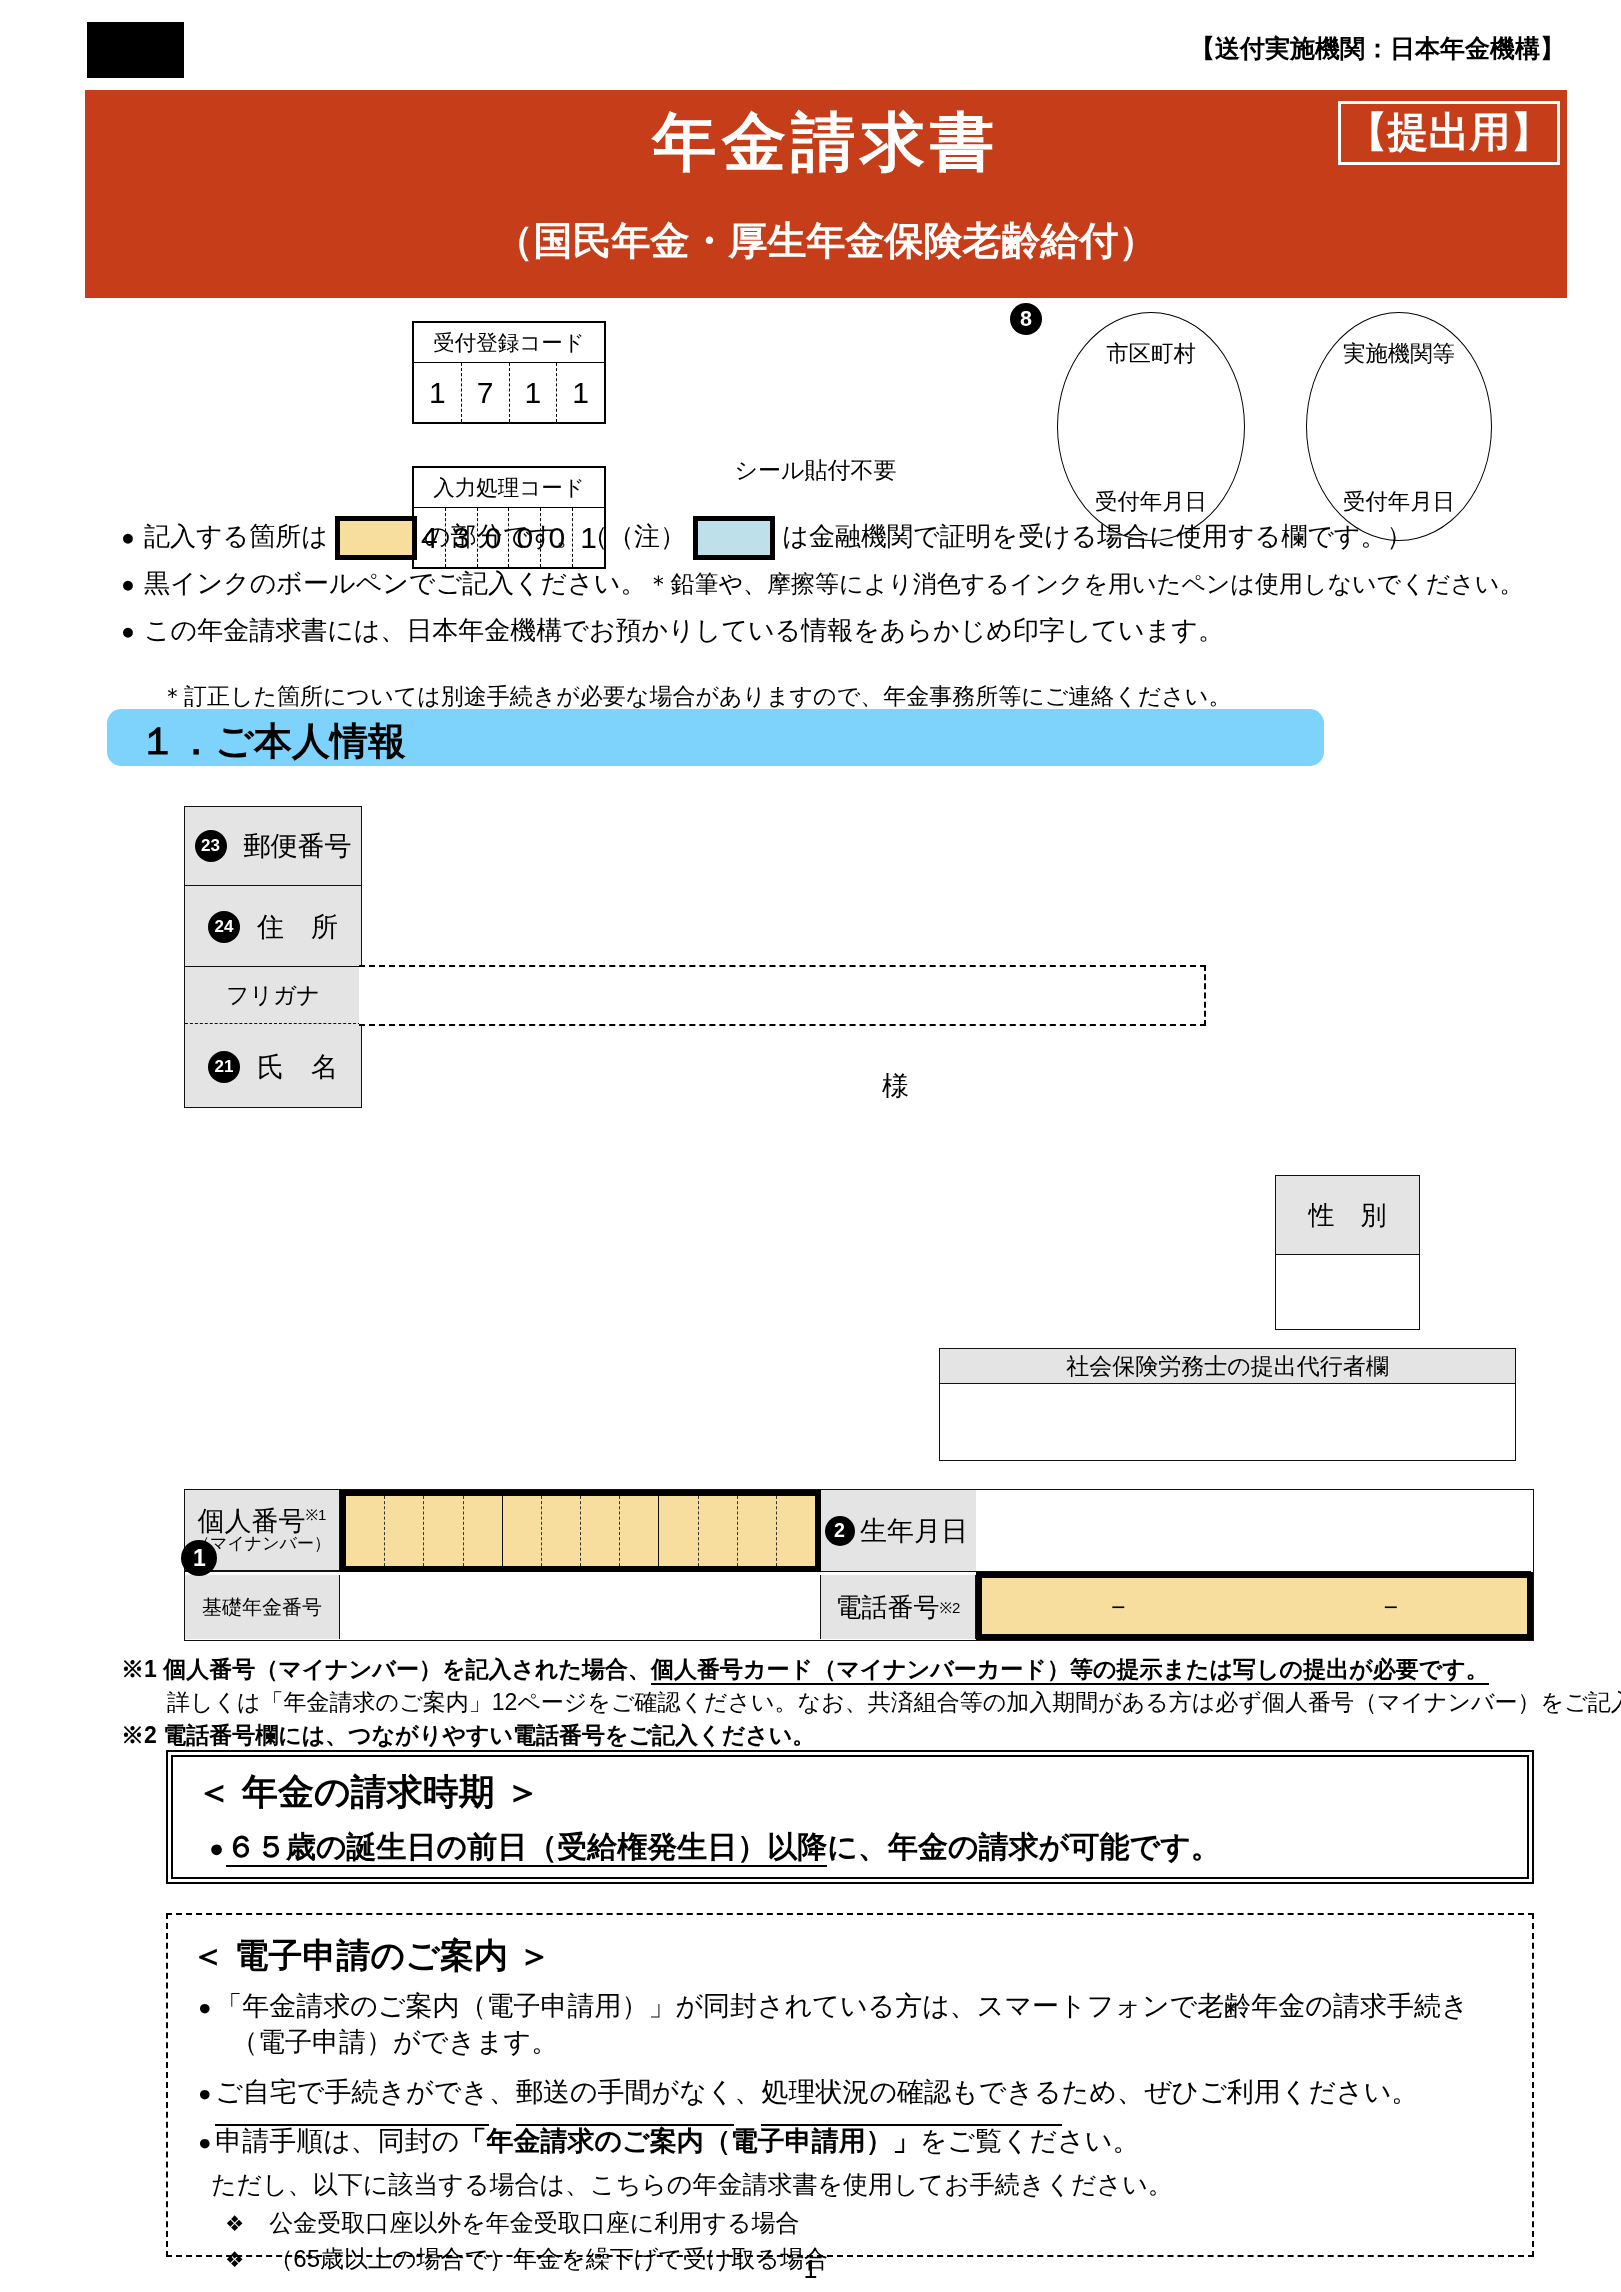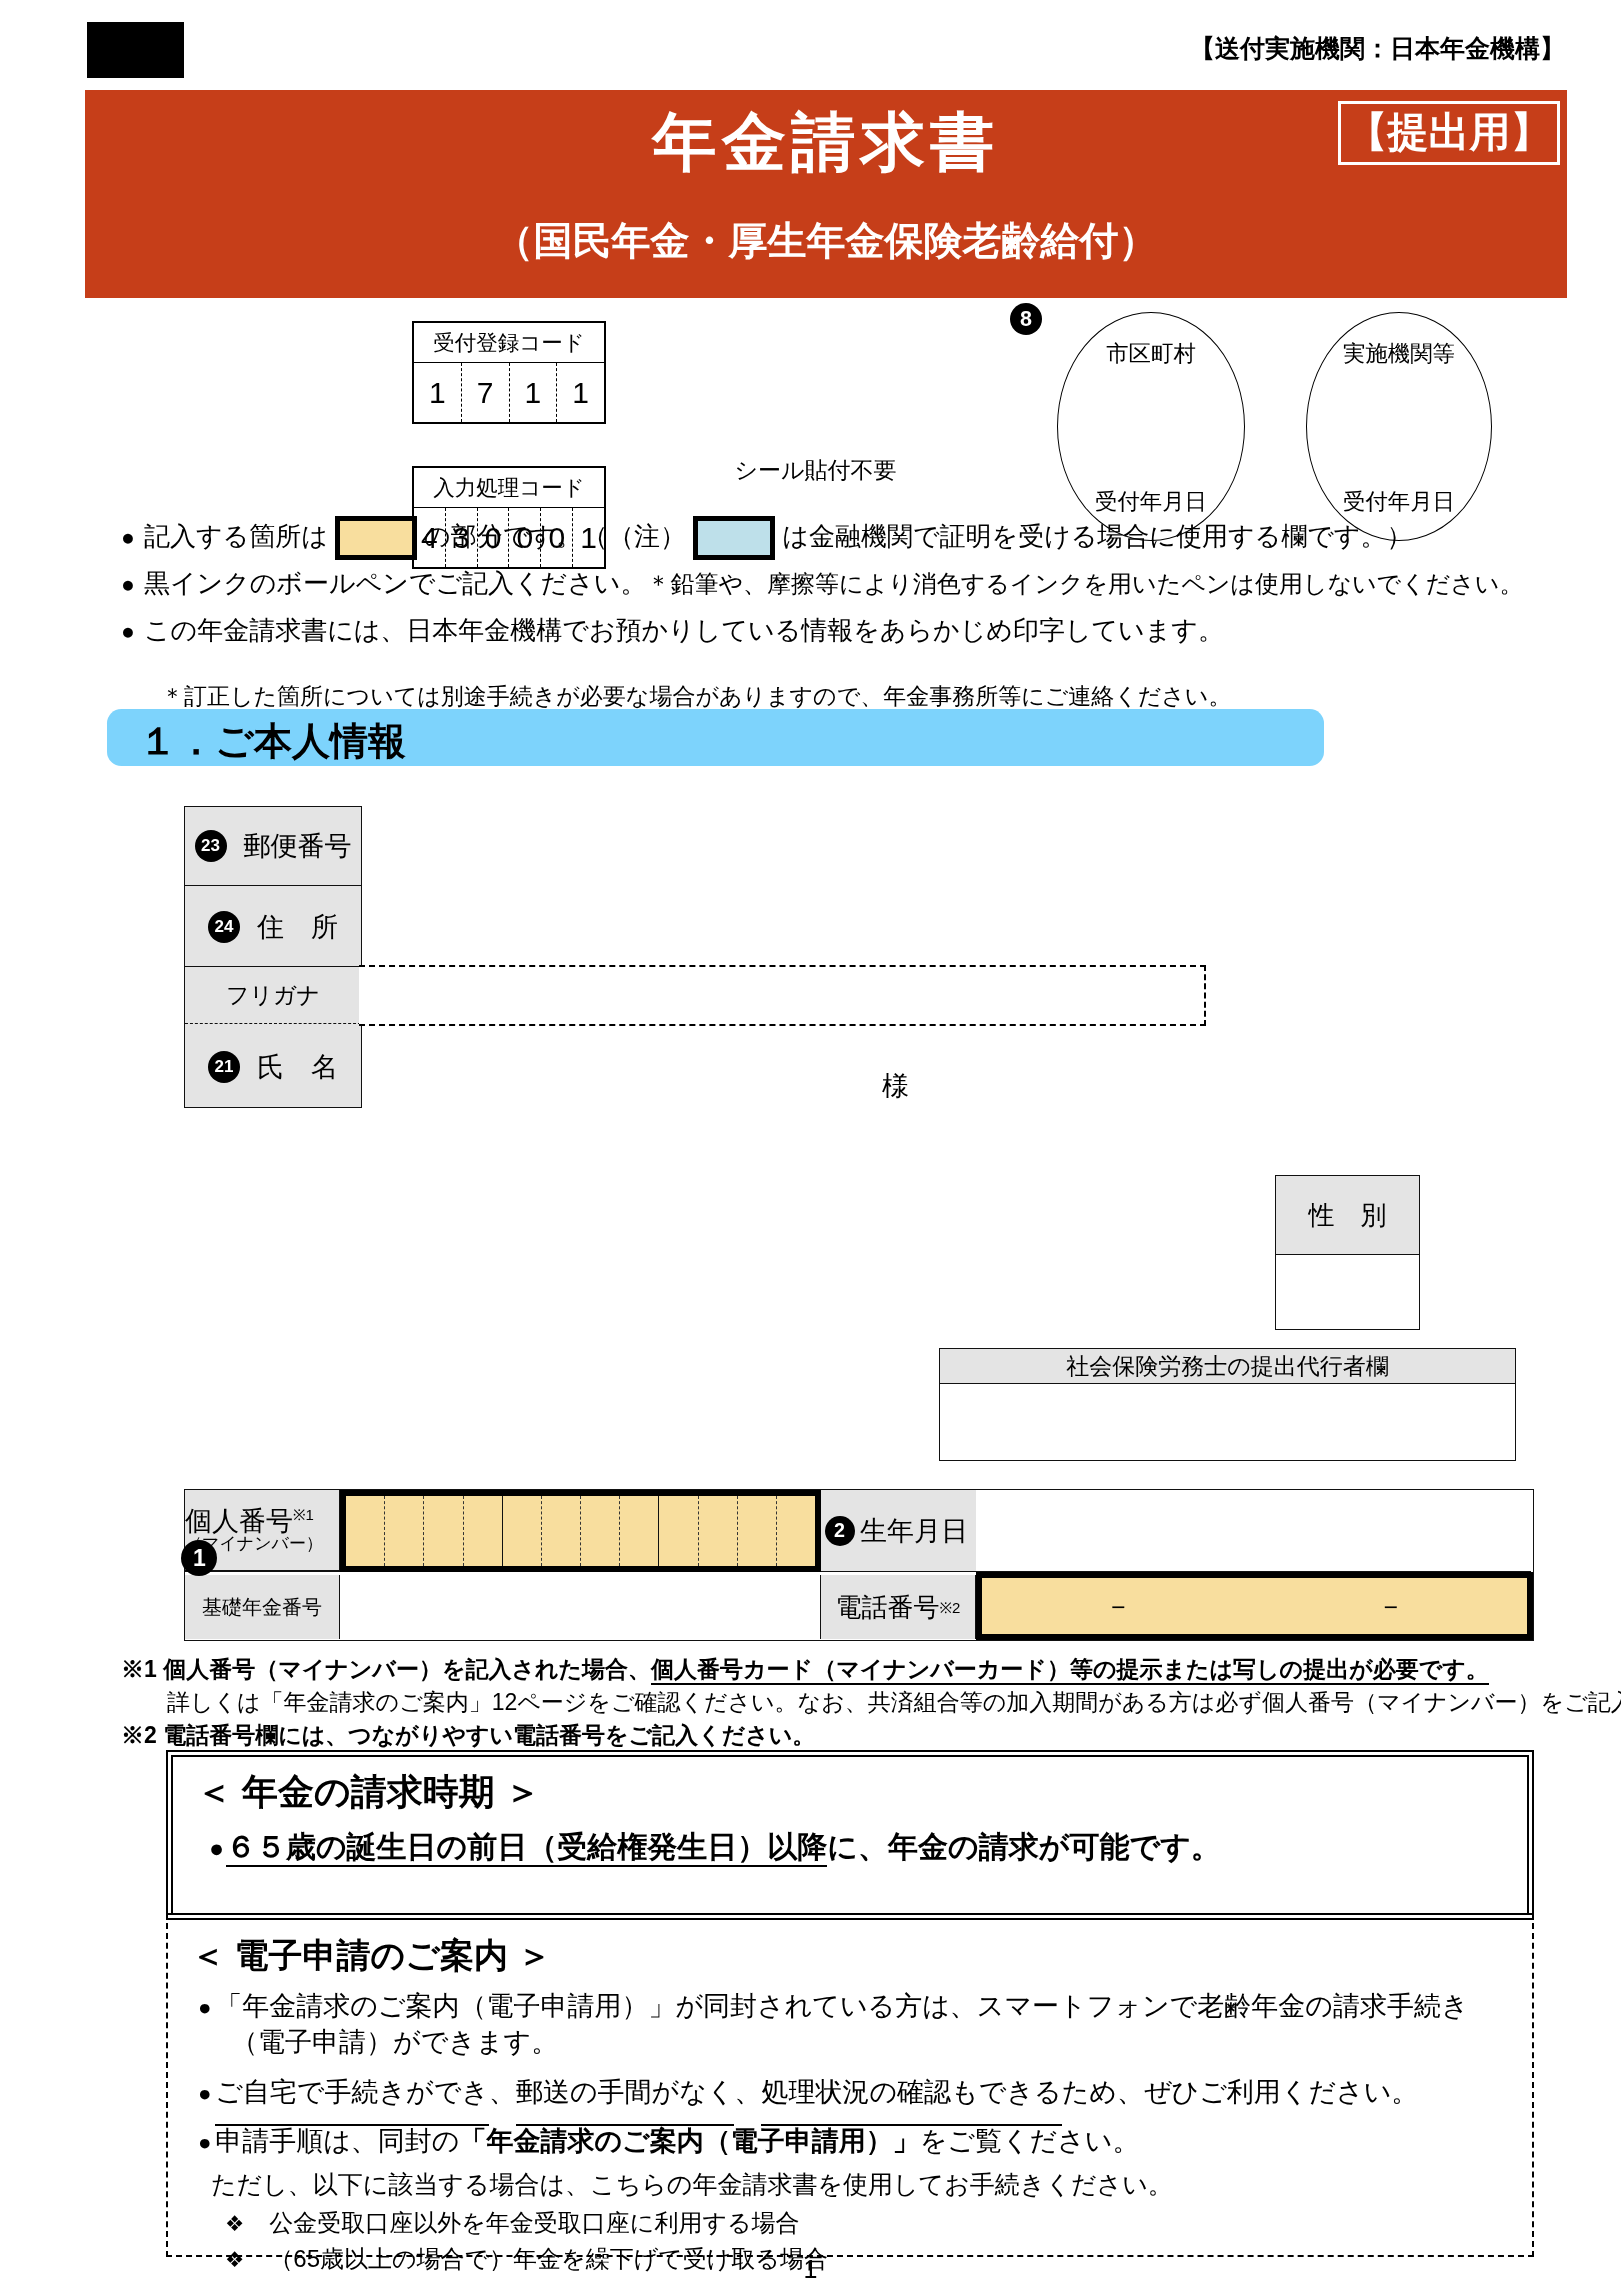--- a/index.html
+++ b/index.html
@@ -61,21 +61,21 @@
   #gender{left:1275px;top:1175px;width:143px;height:153px;border:1.8px solid #111;}
   #gender .gh{height:78px;background:#E4E4E4;border-bottom:1.8px solid #111;display:flex;align-items:center;justify-content:center;font-size:26px;}
   #gender .gb{height:73px;background:#fff;}
   
   #srbox{left:939px;top:1348px;width:575px;height:111px;border:1.8px solid #111;}
   #srbox .sh{height:34px;background:#E4E4E4;border-bottom:1.8px solid #111;display:flex;align-items:center;justify-content:center;font-size:23px;}
   #srbox .sb2{height:75px;background:#fff;}
   
   #idtable{left:184px;top:1489px;width:1350px;height:152px;border:1.8px solid #111;box-sizing:border-box;}
   .idcell{position:absolute;box-sizing:border-box;}
-  #kojin-label{left:0;top:0;width:155px;height:82px;background:#E4E4E4;border-right:1.8px solid #111;border-bottom:2.7px solid #111;display:flex;flex-direction:column;align-items:flex-start;justify-content:center;line-height:1.05;}
+  #kojin-label{left:0;top:0;width:155px;height:82px;background:#E4E4E4;border-right:1.8px solid #111;border-bottom:2.7px solid #111;display:flex;flex-direction:column;align-items:center;justify-content:center;line-height:1.05;}
   #kojin-label .m{font-size:27px;}
   #kojin-label .m sup{font-size:15px;}
   #kojin-label .s{font-size:17px;}
   #my-field{left:155px;top:0;width:481px;height:82px;border:6.3px solid #000;background:#F8DE9E;display:flex;}
   #my-field div{flex:1;border-left:1.8px dashed #333;}
   #my-field div:first-child{border-left:none;}
   #my-field div.grp{border-left:1.8px solid #111;}
   #birth-label{left:636px;top:0;width:339px;height:82px;background:#E4E4E4;border-right:1.8px solid #111;border-bottom:1.8px solid #111;display:flex;align-items:center;gap:5.4px;font-size:27px;box-sizing:border-box;padding-left:3.6px;width:339px;}
   #birth-label{width:339px;}
   #birth-field{left:791px;top:0;width:555px;height:82px;background:#fff;border-bottom:1.8px solid #111;}
@@ -86,21 +86,21 @@
   #tel-field{left:791px;top:82px;width:557px;height:68px;border:6.3px solid #000;background:#F8DE9E;display:flex;align-items:center;justify-content:space-around;font-size:27px;}
   #badge1{left:-3.6px;top:50px;width:36px;height:36px;font-size:23px;z-index:5;}
   .bsmall{width:30px;height:30px;font-size:19.7px;flex:none;}
   
   .note{font-size:23px;white-space:nowrap;}
   #note1{left:121px;top:1654px;font-weight:bold;}
   #note1 .ul{border-bottom:2.7px solid #000;padding-bottom:0.9px;}
   #note1b{left:167px;top:1687px;}
   #note2{left:121px;top:1720px;font-weight:bold;}
   
-  #timing{left:166px;top:1750px;width:1368px;height:170px;border:7.2px double #000;box-sizing:border-box;}
+  #timing{left:166px;top:1750px;width:1368px;height:134px;border:7.2px double #000;box-sizing:border-box;}
   #timing .th{position:absolute;left:23px;top:10.7px;font-size:36px;font-weight:bold;}
   #timing .tb{position:absolute;left:36px;top:70px;font-size:30px;font-weight:bold;white-space:nowrap;}
   #timing .tb .ul{border-bottom:2.7px solid #000;padding-bottom:1.8px;}
   #timing .tb .blt{font-size:25px;margin-right:1.8px;}
   
   #eapp{left:166px;top:1913px;width:1368px;height:344px;border:2.7px dashed #000;box-sizing:border-box;}
   #eapp .eh{position:absolute;left:23px;top:18px;font-size:34px;font-weight:bold;}
   .eline{position:absolute;font-size:27px;white-space:nowrap;}
   .eline .blt{font-size:22.4px;margin-right:3.6px;}
   .eline .ul{border-bottom:2.7px solid #000;padding-bottom:17px;}

